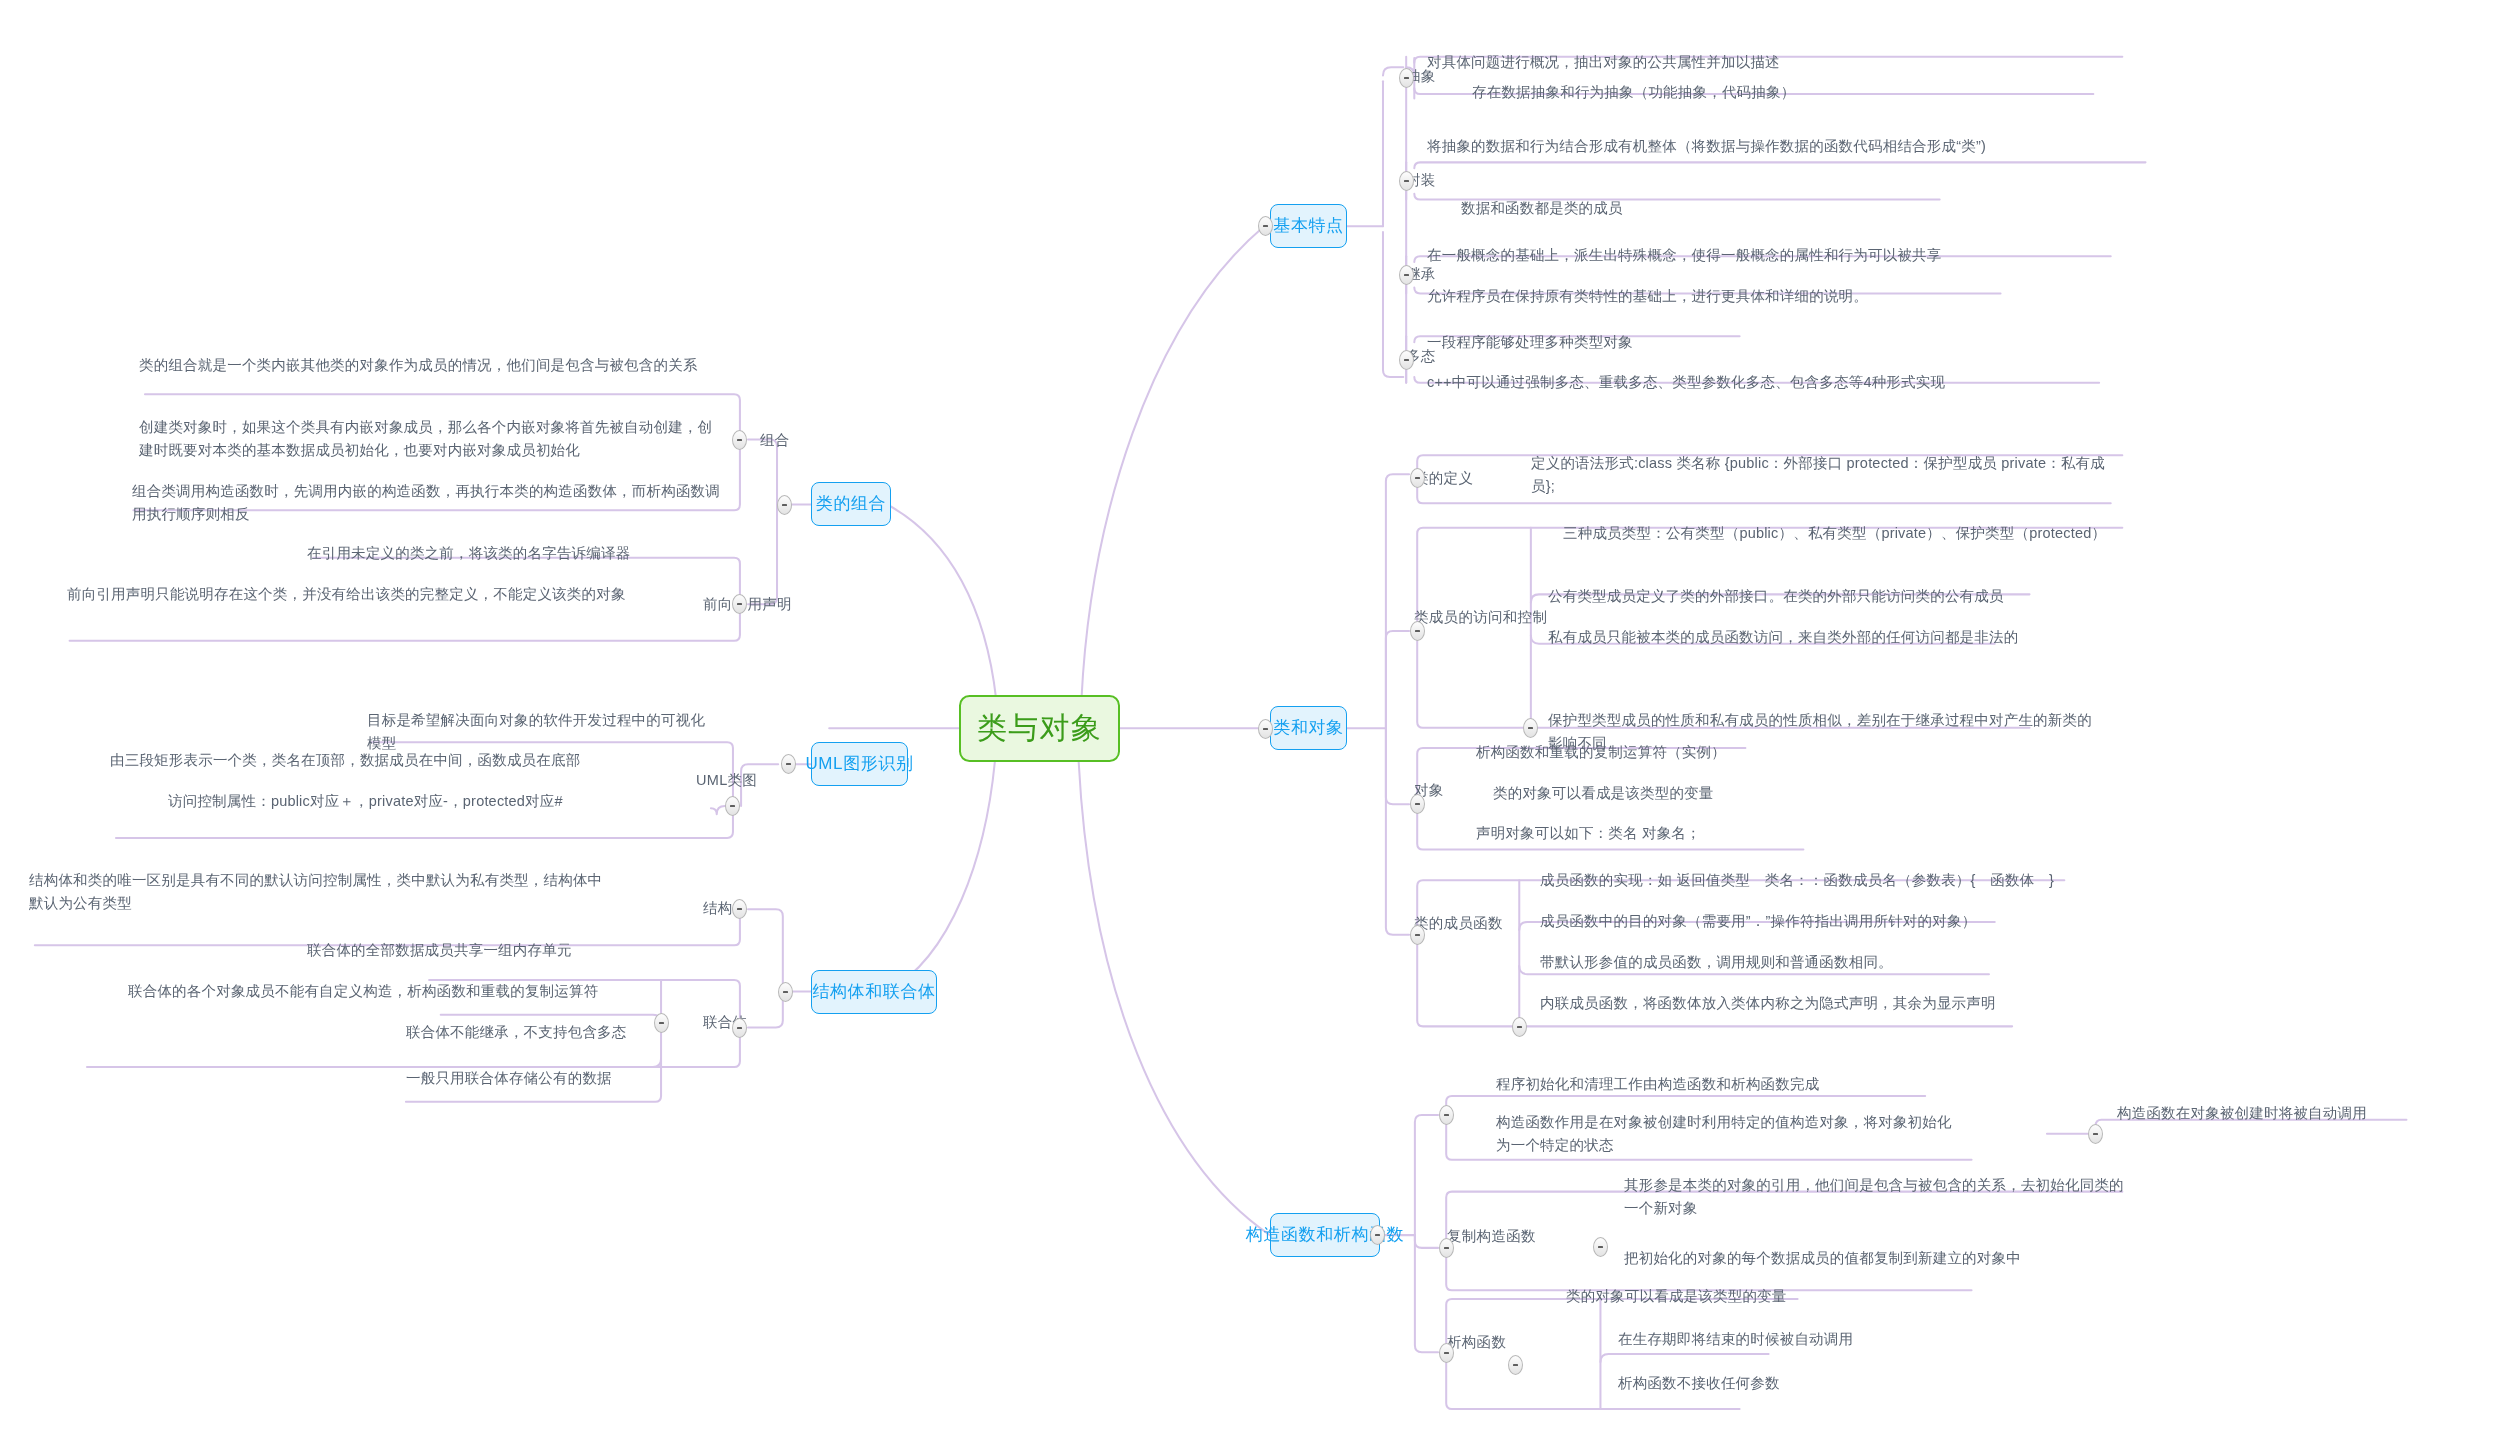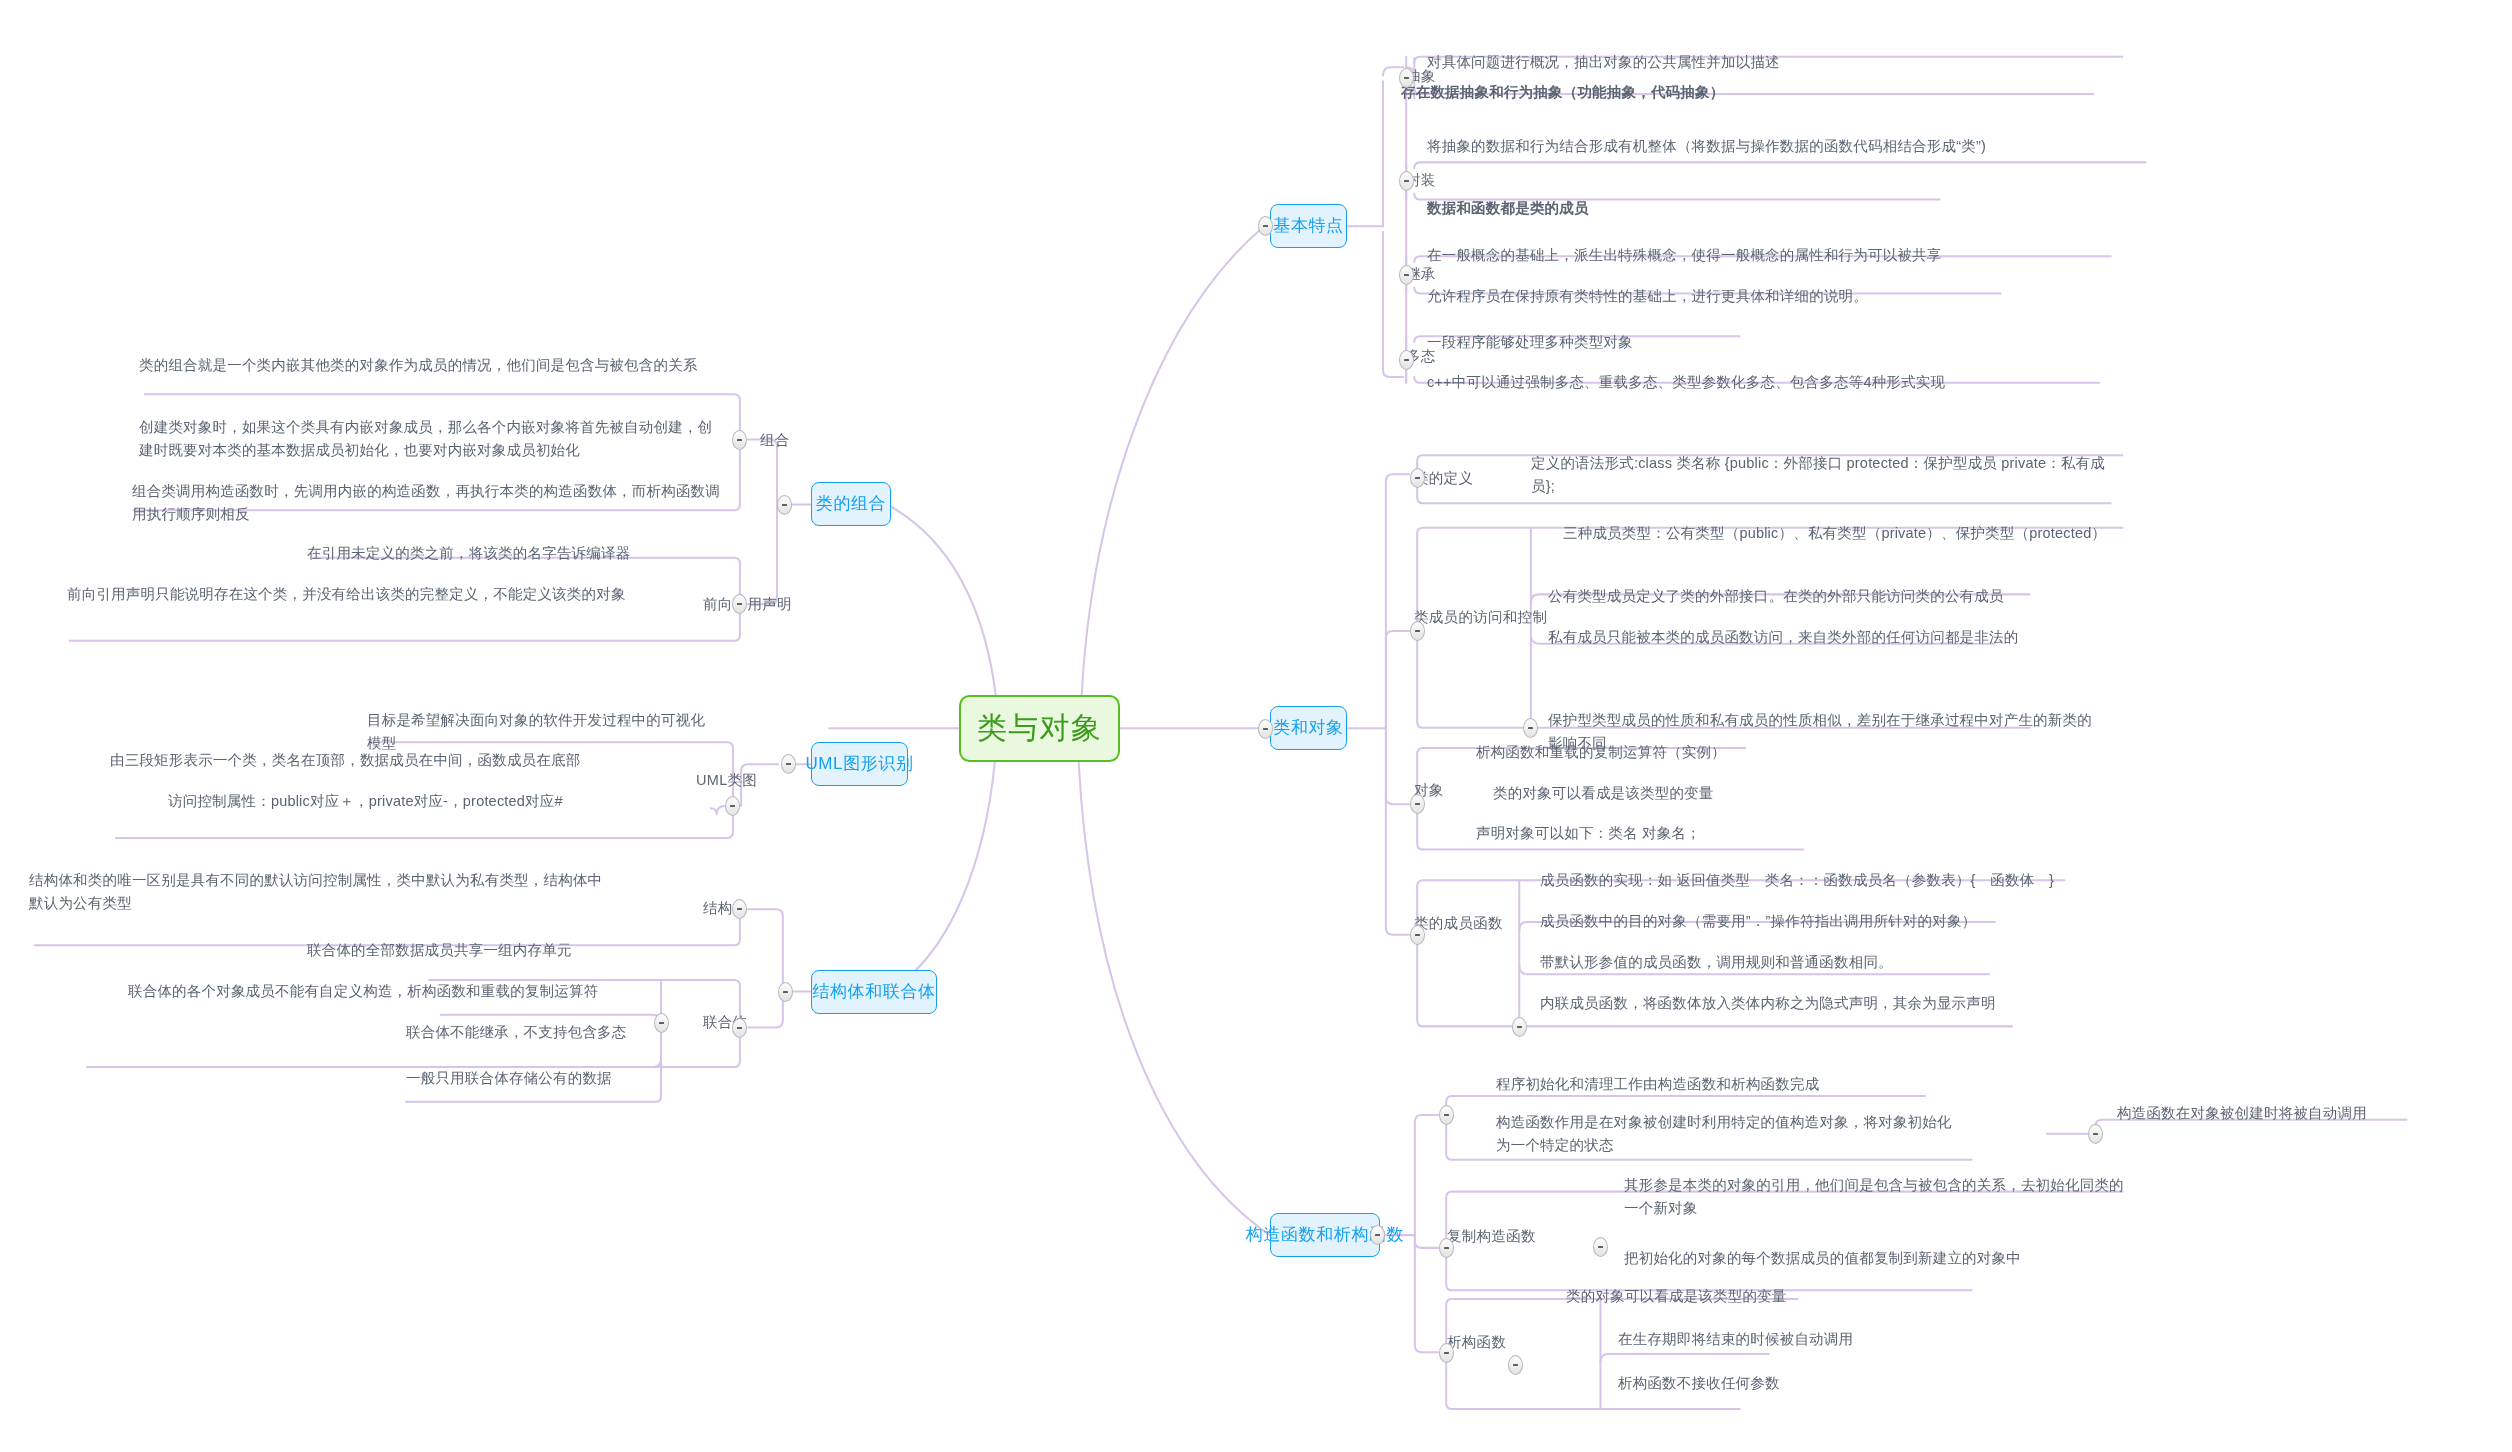--- a/index.html
+++ b/index.html
@@ -194,28 +194,28 @@
   <div class="node sub" style="left:1406px;top:266px;">
     <span>继承</span>
   </div>
   <div class="node sub" style="left:1406px;top:348px;">
     <span>多态</span>
   </div>
 
   <div class="node leaf" style="left:1427px;top:51px;width:702px;">
     <span>对具体问题进行概况，抽出对象的公共属性并加以描述</span>
     </div>
-  <div class="node leaf" style="left:1401px;top:81px;width:673px;font-weight:bold;">
+  <div class="node leaf" style="left:1472px;top:81px;width:673px;">
     <span>存在数据抽象和行为抽象（功能抽象，代码抽象）</span>
     </div>
 
   <div class="node leaf" style="left:1427px;top:135px;width:722px;">
     <span>将抽象的数据和行为结合形成有机整体（将数据与操作数据的函数代码相结合形成“类”)</span>
     </div>
-  <div class="node leaf" style="left:1427px;top:197px;width:516px;font-weight:bold;">
+  <div class="node leaf" style="left:1461px;top:197px;width:516px;">
     <span>数据和函数都是类的成员</span>
     </div>
 
   <div class="node leaf" style="left:1427px;top:244px;width:693px;">
     <span>在一般概念的基础上，派生出特殊概念，使得一般概念的属性和行为可以被共享</span>
     </div>
   <div class="node leaf" style="left:1427px;top:285px;width:580px;">
     <span>允许程序员在保持原有类特性的基础上，进行更具体和详细的说明。</span>
     </div>
 

